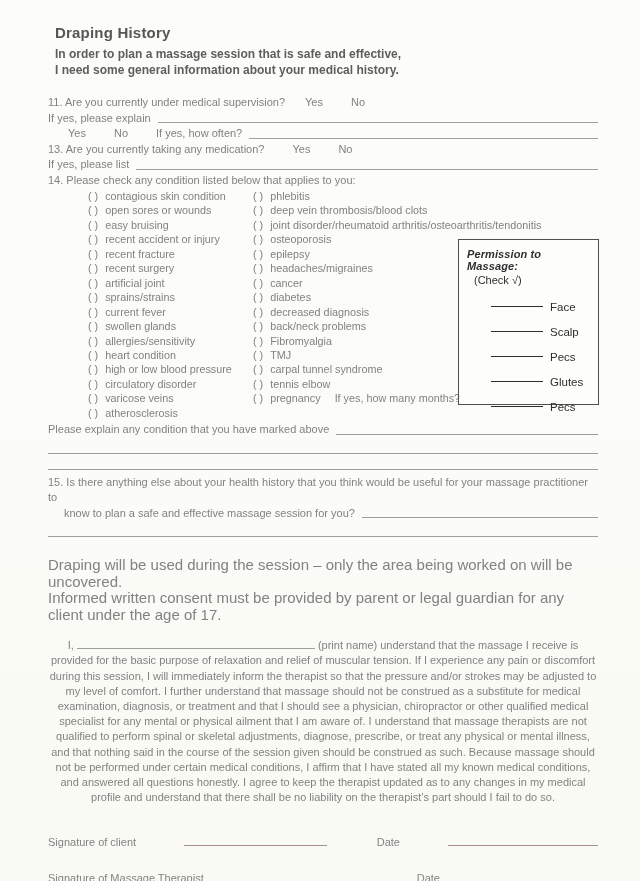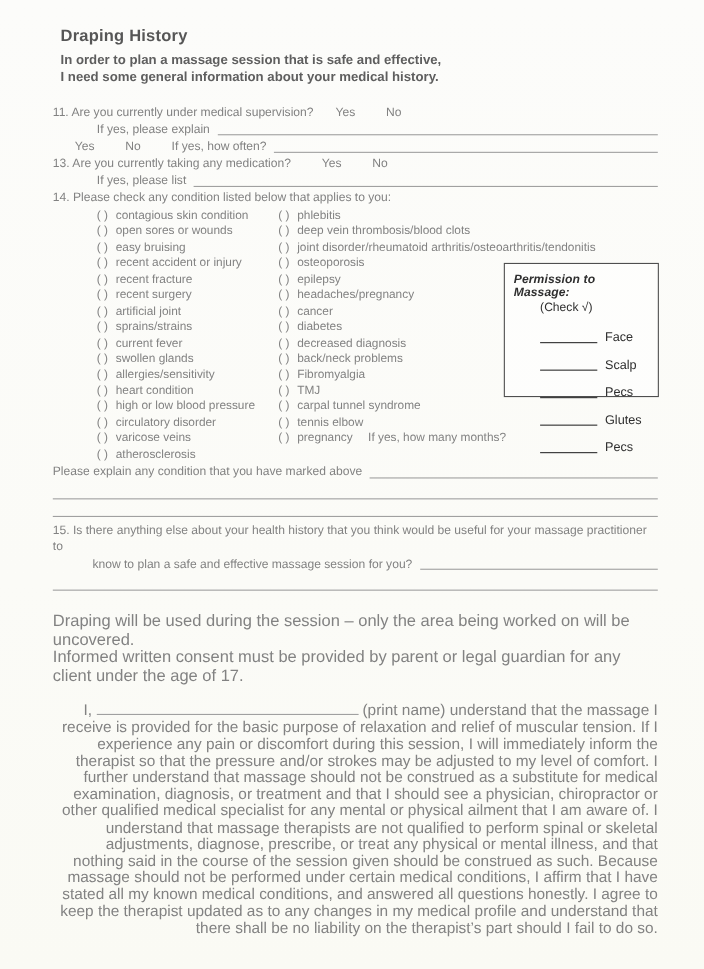--- a/index.html
+++ b/index.html
@@ -10,48 +10,48 @@
     font-family:"Liberation Sans", sans-serif; color:#828282; overflow:hidden;
   }
   .content { padding:24px 42px 0 48px; }
   .title { font-size:15px; font-weight:bold; color:#565656; margin-left:7px; letter-spacing:.2px; }
   .subtitle { font-size:12px; font-weight:bold; color:#5e5e5e; margin-left:7px; line-height:16px; }
   .subtitle.first { margin-top:5px; }
 
   .qsec { margin-top:17px; font-size:11px; }
   .q-row { display:flex; align-items:flex-end; line-height:15.5px; }
   .gap20 { margin-left:20px; } .gap28 { margin-left:28px; }
-  .fu-row { display:flex; align-items:flex-end; margin-left:40px; line-height:15.5px;justify-content:space-between; }
+  .fu-row { display:flex; align-items:flex-end; line-height:15.5px;justify-content:space-between; }
   .fill { flex:1; border-bottom:1px solid #a0a0a0; margin-left:7px; margin-bottom:3px; }
 
   .checklist { position:relative; margin-left:40px; margin-top:1px; font-size:10.8px; }
   .cl-cols { display:flex; }
   .col-left { width:165px; flex:none; }
   .col-right { flex:1; }
   .cond { line-height:14.45px; white-space:nowrap; display:flex; align-items:baseline; }
   .cb { white-space:pre; margin-right:7px; flex:none; }
   .preg-follow { margin-left:14px; }
 
   .perm-box {
-    position:absolute; left:370px; top:50px; width:141px; height:122px;
+    position:absolute; left:370px; top:50px; width:141px; height:166px;
     border:1.5px solid #4f4f4f; background:rgba(255,255,255,.55);
     padding:8px 6px 0 8px; color:#2e2e2e;
   }
   .pb-title { font-style:italic; font-weight:600; font-size:11px; letter-spacing:.1px; }
-  .pb-sub { font-size:11px; margin-left:24px; margin-top:2px; }
-  .pb-row { display:flex; align-items:flex-end; margin-top:12px; margin-left:24px; font-size:11.5px; font-weight:500; line-height:13px; }
+  .pb-sub { font-size:11px; margin-left:7px; margin-top:2px; }
+  .pb-row { display:flex; align-items:center; margin-top:12px; margin-left:24px; font-size:11.5px; font-weight:500; line-height:13px; }
   .pb-row.first { margin-top:15px; }
   .pb-line { width:52px; border-bottom:1.2px solid #2e2e2e; margin-right:7px; margin-bottom:2px; flex:none; }
 
   .blank-line { border-bottom:1px solid #a0a0a0; height:16px; }
   .q15-line1 { line-height:15.5px; margin-top:5px; }
-  .q15-row2 { display:flex; align-items:flex-end; margin-left:20px; line-height:15.5px;padding-left:16px; }
+  .q15-row2 { display:flex; align-items:flex-end; line-height:15.5px;padding-left:16px; }
 
   .policy { margin-top:20px; font-size:15px; line-height:16.5px; }
-  .consent { margin-top:15px; font-size:14px; line-height:15.2px; text-align:right; }
+  .consent { margin-top:15px; font-size:11px; line-height:15.2px; text-align:center; }
   .inline-line { display:inline-block; width:238px; border-bottom:1px solid #a0a0a0; height:9px; }
 
   .sig-row { display:flex; align-items:flex-end; font-size:11px; line-height:14px; }
   .sig-row.client { margin-top:30px;gap:40px; }
   .sig-row.therapist { margin-top:22px; }
   .sig-fill { flex:1; border-bottom:1px solid #a98f8a; margin:0 8px 3px 8px; }
   .date-line { flex:none; width:150px; margin:0 0 3px 8px; border-bottom:1px solid #a98f8a; }
   .date-label { margin-left:2px; }
 </style>
 </head>
@@ -181,21 +181,21 @@
             <div class="cond">
                 <span class="cb">( )</span>
                 <span>osteoporosis</span>
               </div>
             <div class="cond">
                 <span class="cb">( )</span>
                 <span>epilepsy</span>
               </div>
             <div class="cond">
                 <span class="cb">( )</span>
-                <span>headaches/pregnancy</span>
+                <span>headaches/migraines</span>
               </div>
             <div class="cond">
                 <span class="cb">( )</span>
                 <span>cancer</span>
               </div>
             <div class="cond">
                 <span class="cb">( )</span>
                 <span>diabetes</span>
               </div>
             <div class="cond">

